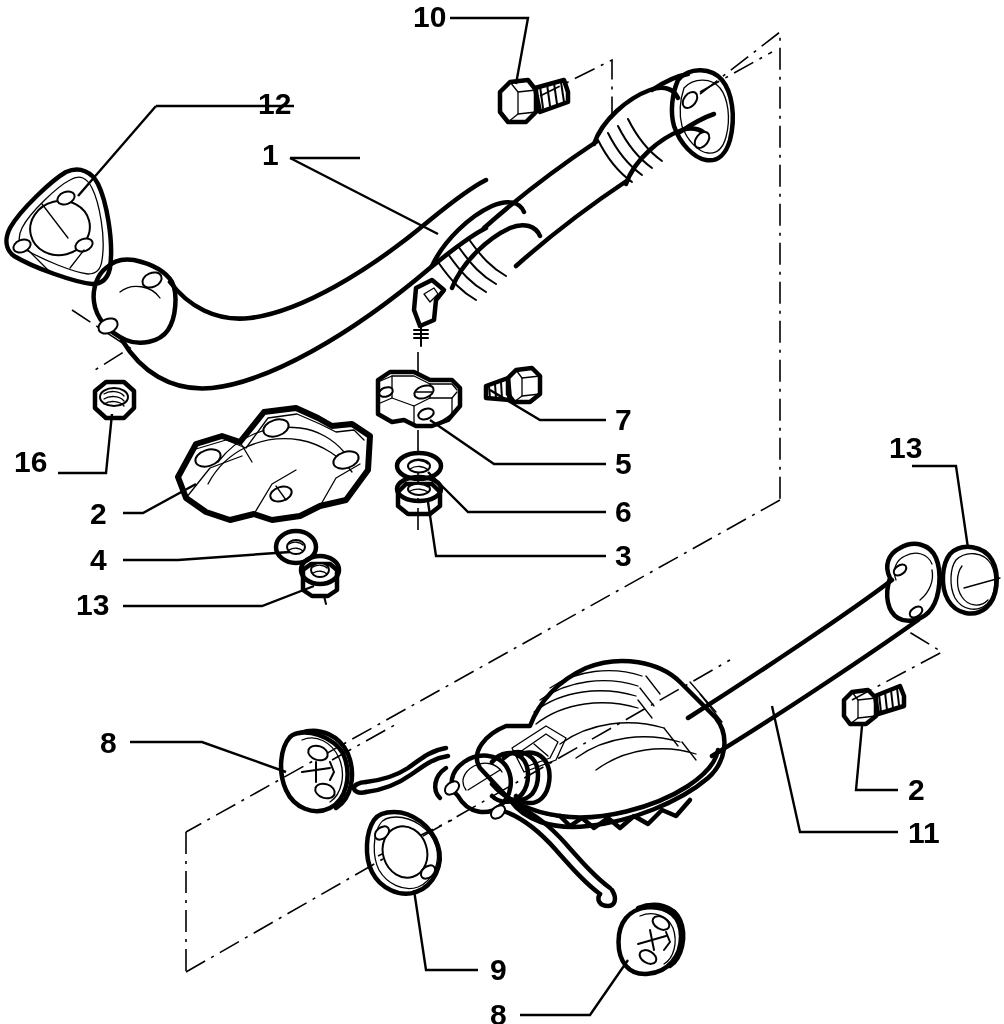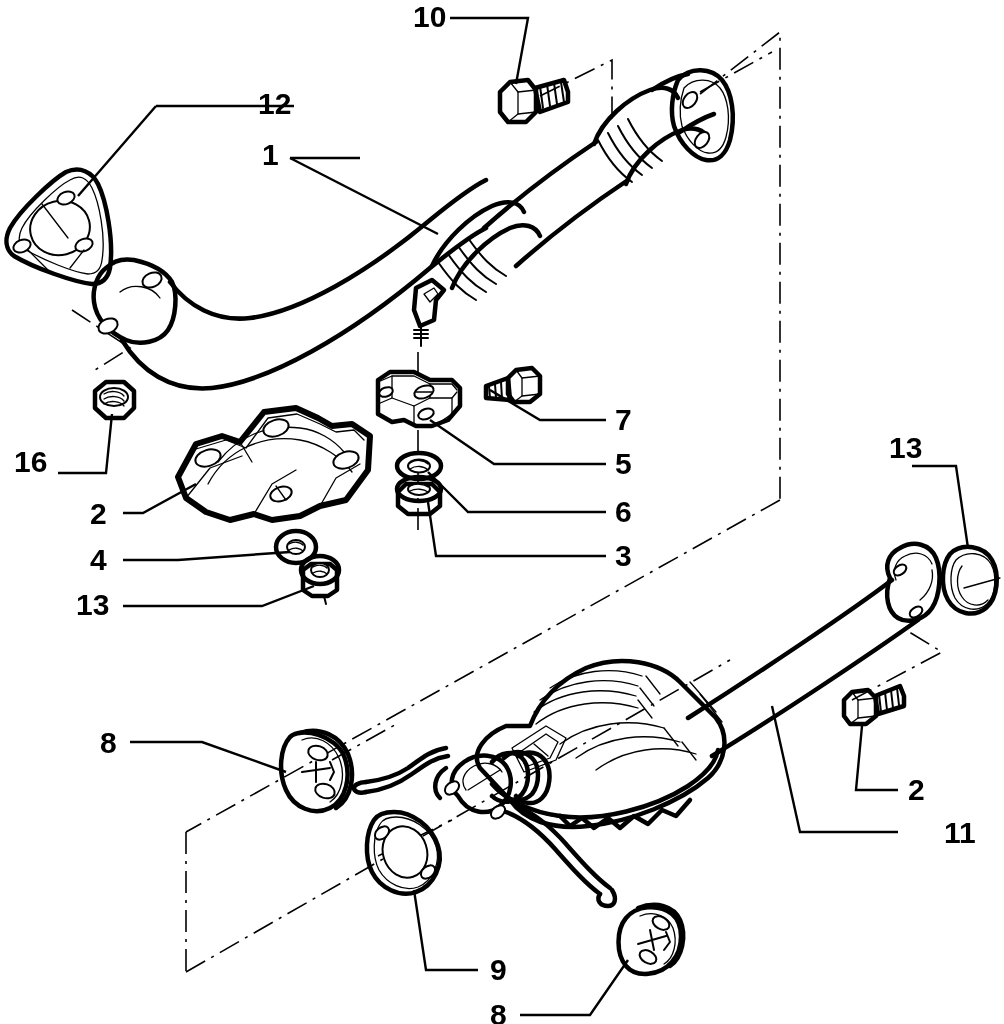--- a/index.html
+++ b/index.html
@@ -419,18 +419,18 @@
 <div class="lbl" style="left:615px;top:405px;">7</div>
 <div class="lbl" style="left:615px;top:449px;">5</div>
 <div class="lbl" style="left:615px;top:497px;">6</div>
 <div class="lbl" style="left:615px;top:541px;">3</div>
 <div class="lbl" style="left:14px;top:447px;">16</div>
 <div class="lbl" style="left:90px;top:499px;">2</div>
 <div class="lbl" style="left:90px;top:545px;">4</div>
 <div class="lbl" style="left:76px;top:590px;">13</div>
 <div class="lbl" style="left:872px;top:433px;margin-left:17px;">13</div>
 <div class="lbl" style="left:908px;top:775px;">2</div>
-<div class="lbl" style="left:908px;top:818px;margin-left:36px;">11</div>
+<div class="lbl" style="left:908px;top:818px;">11</div>
 <div class="lbl" style="left:100px;top:728px;">8</div>
 <div class="lbl" style="left:490px;top:955px;">9</div>
 <div class="lbl" style="left:490px;top:1000px;">8</div>
 
 </div>
 
 </body></html>

